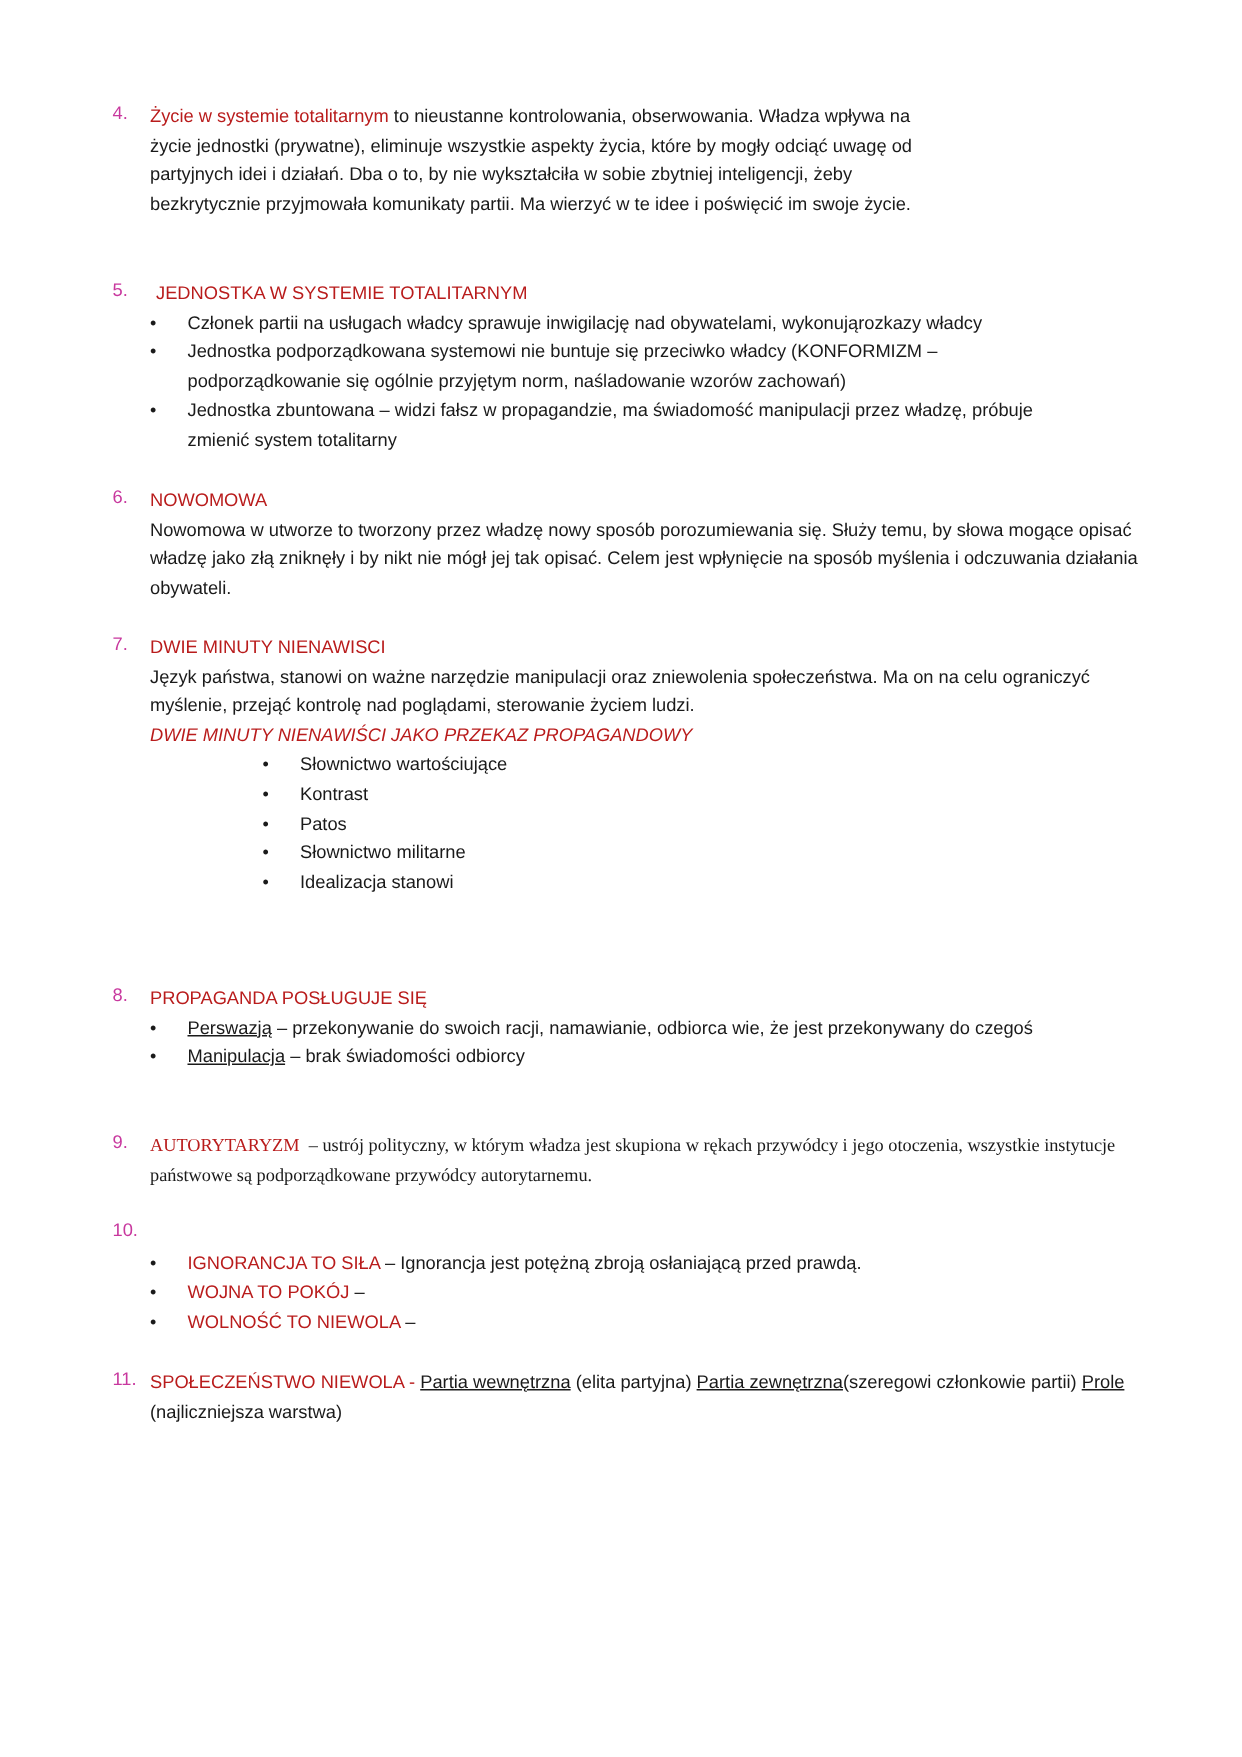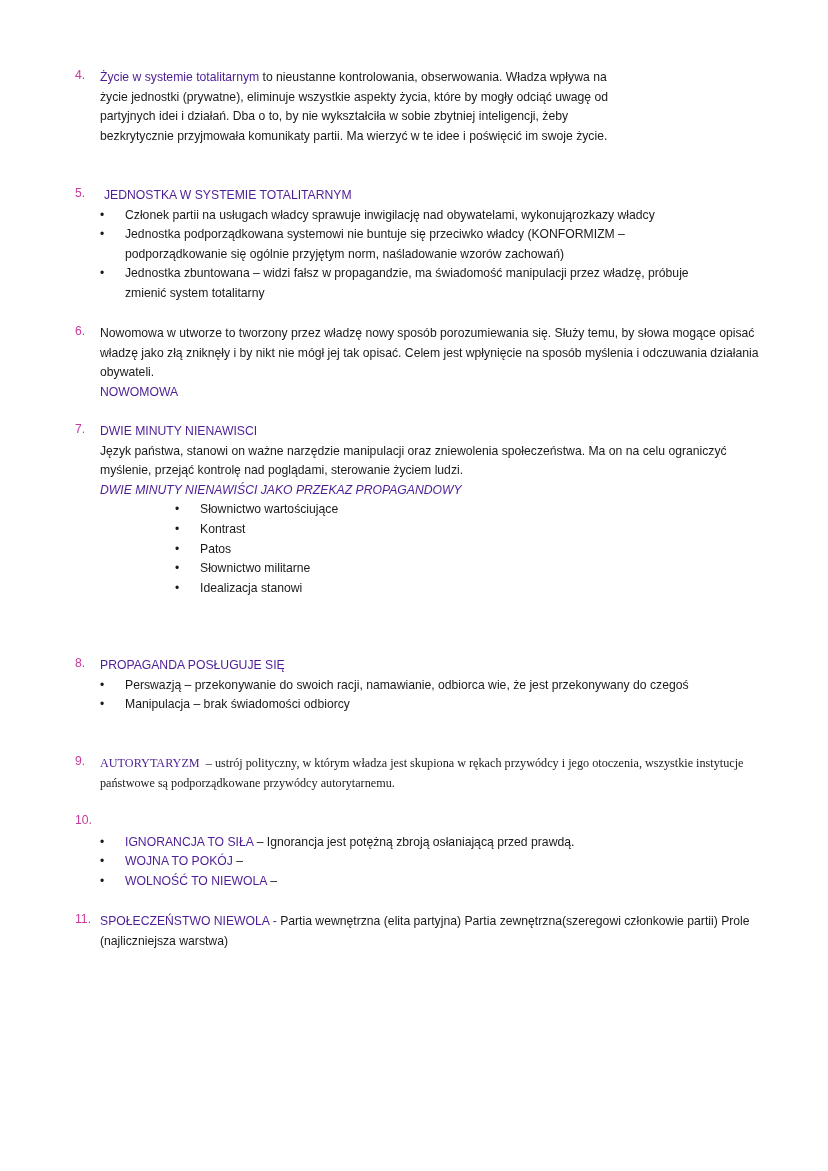--- a/index.html
+++ b/index.html
@@ -32,22 +32,22 @@
       position: absolute;
       left: 0;
       top: 0;
       color: #c8389e;
       width: 24px;
     }
     .body {
       margin-left: 25px;
       line-height: 19.6px;
     }
-    .pink { color: #4c1d95; }
-    .ul { }
+    .pink { color: #b91c1c; }
+    .ul { text-decoration: underline; }
     .italic { font-style: italic; }
     .bl {
       list-style: none;
       margin: 0;
       padding: 0;
     }
     .bl li {
       position: relative;
       line-height: 19.6px;
     }
@@ -77,22 +77,22 @@
     <div class="body" style="margin-left:29px;"><span class="pink">JEDNOSTKA W SYSTEMIE TOTALITARNYM</span></div>
     <ul class="bl l1" style="width:620px;">
       <li><span class="dot">•</span><span>Członek partii na usługach władcy sprawuje inwigilację nad obywatelami, wykonująrozkazy władcy</span></li>
       <li><span class="dot">•</span><span>Jednostka podporządkowana systemowi nie buntuje się przeciwko władcy (KONFORMIZM – podporządkowanie się ogólnie przyjętym norm, naśladowanie wzorów zachowań)</span></li>
       <li><span class="dot">•</span><span>Jednostka zbuntowana – widzi fałsz w propagandzie, ma świadomość manipulacji przez władzę, próbuje zmienić system totalitarny</span></li>
     </ul>
   </div>
 
   <div class="sec" style="top:324px;">
     <span class="num">6.</span>
+    <div class="body"><span class="pink">NOWOMOWA</span></div>
     <div class="body">Nowomowa w utworze to tworzony przez władzę nowy sposób porozumiewania się. Służy temu, by słowa mogące opisać władzę jako złą zniknęły i by nikt nie mógł jej tak opisać. Celem jest wpłynięcie na sposób myślenia i odczuwania działania obywateli.</div>
-    <div class="body"><span class="pink">NOWOMOWA</span></div>
   </div>
 
   <div class="sec" style="top:422px;">
     <span class="num">7.</span>
     <div class="body"><span class="pink">DWIE MINUTY NIENAWISCI</span></div>
     <div class="body">Język państwa, stanowi on ważne narzędzie manipulacji oraz zniewolenia społeczeństwa. Ma on na celu ograniczyć myślenie, przejąć kontrolę nad poglądami, sterowanie życiem ludzi.</div>
     <div class="body pink italic" style="">DWIE MINUTY NIENAWIŚCI JAKO PRZEKAZ PROPAGANDOWY</div>
     <ul class="bl l2">
       <li><span class="dot">•</span><span>Słownictwo wartościujące</span></li>
       <li><span class="dot">•</span><span>Kontrast</span></li>

